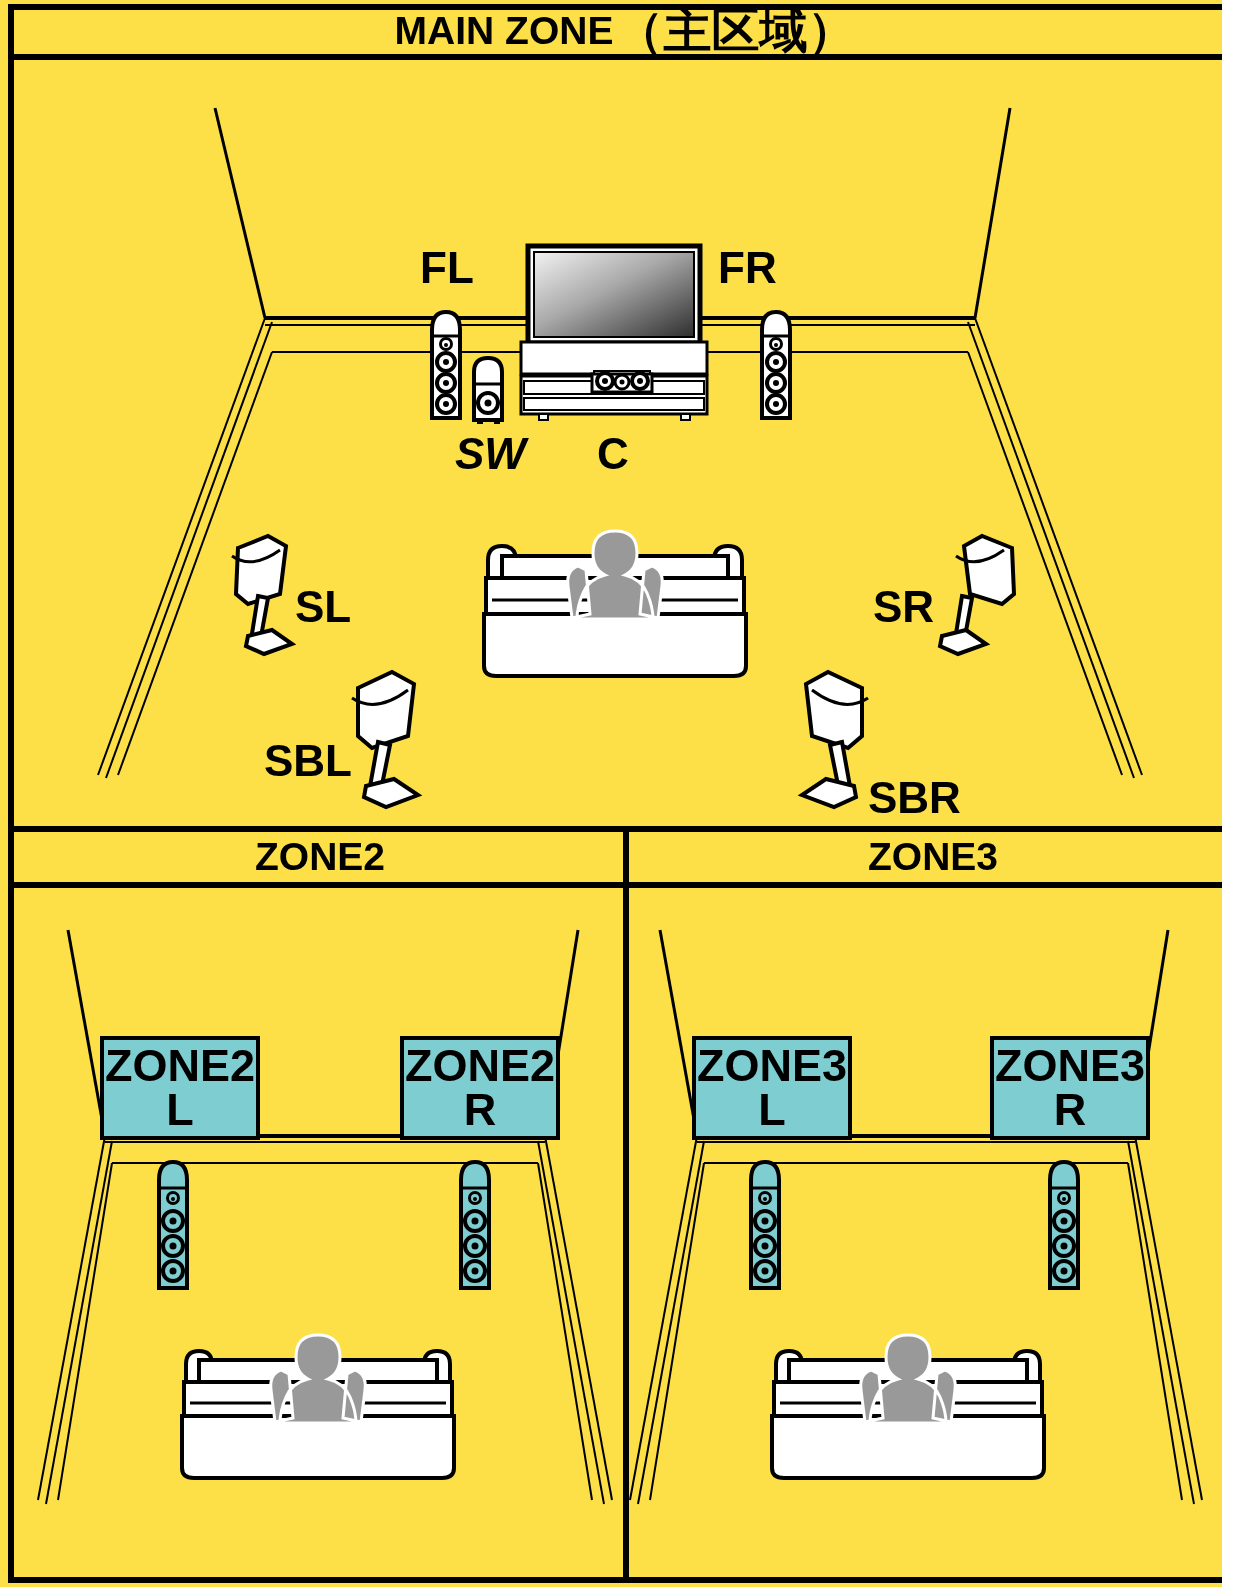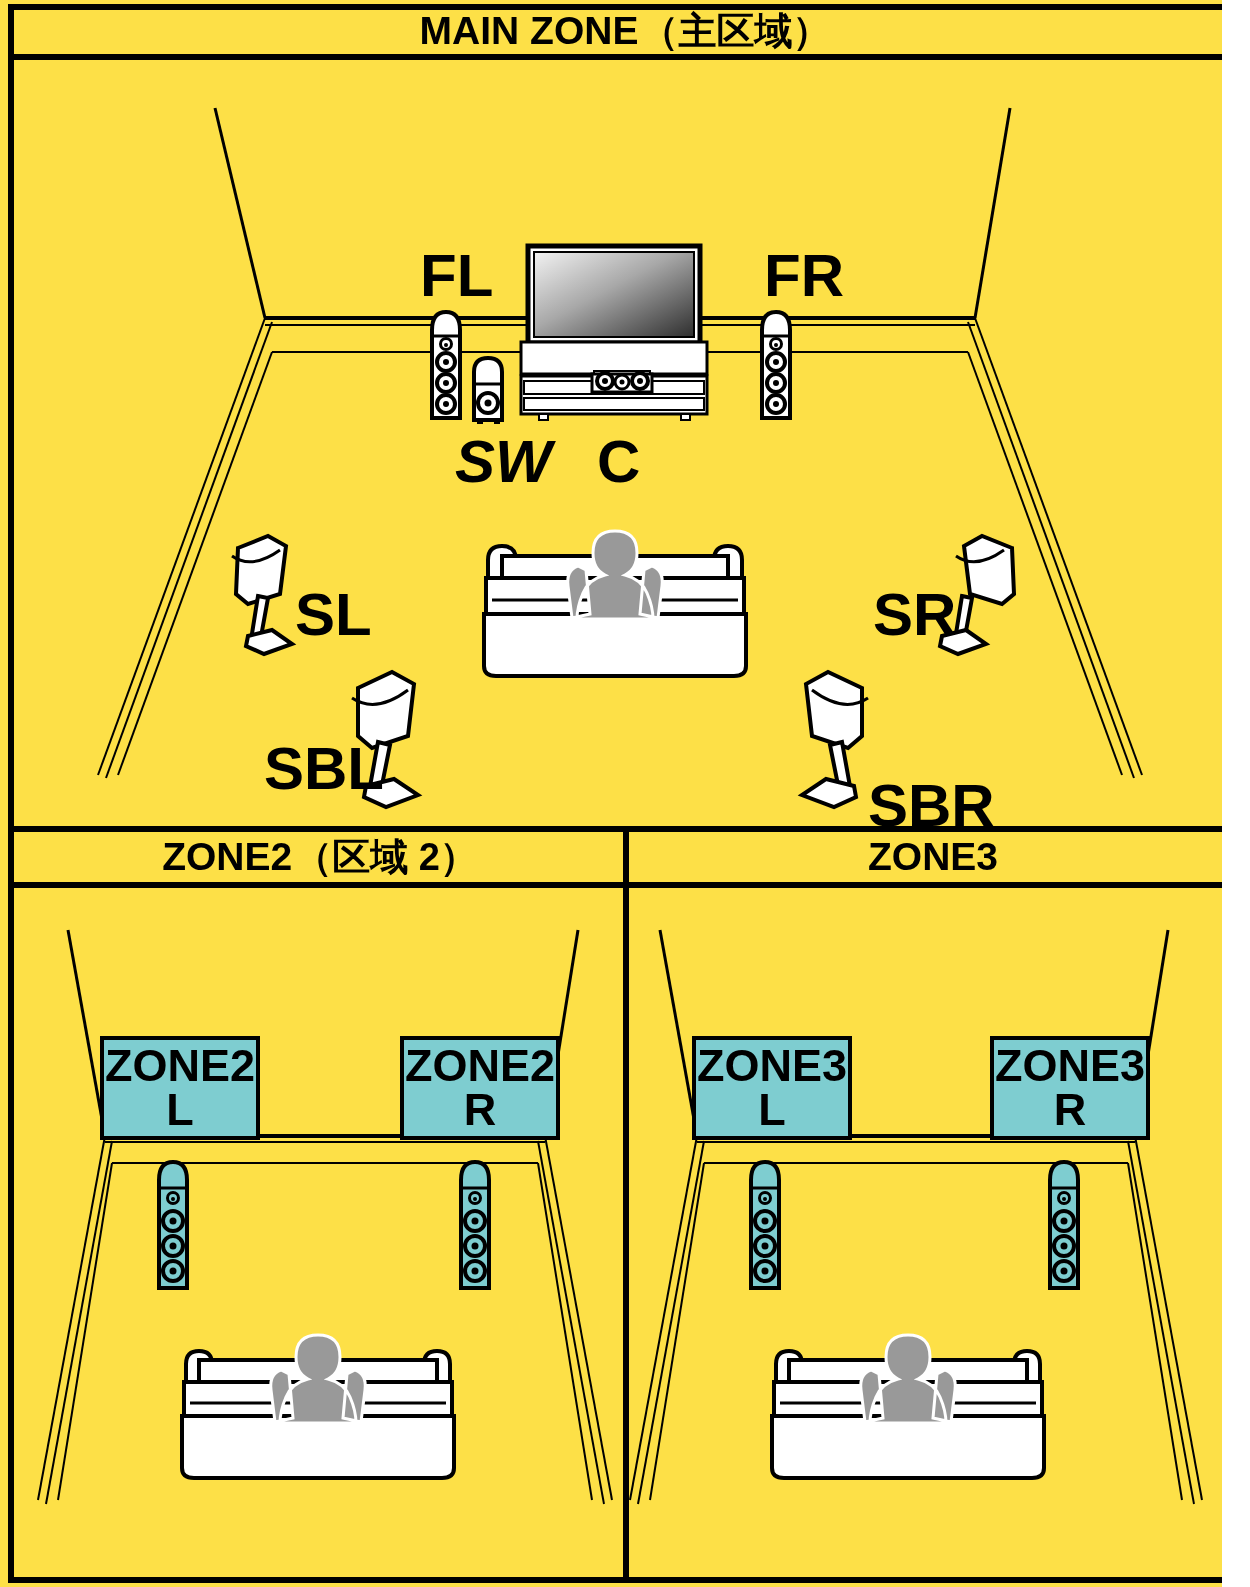--- a/index.html
+++ b/index.html
@@ -6,28 +6,28 @@
   body{font-family:"Liberation Sans","DejaVu Sans",sans-serif;}
   #page{position:relative;width:1222px;height:1587px;background:#fde047;overflow:hidden;}
 
   
   .frame{position:absolute;box-sizing:border-box;border:6px solid #000;}
 
   
   .hdr{position:absolute;box-sizing:border-box;display:flex;align-items:center;
        justify-content:center;font-weight:bold;color:#000;letter-spacing:0px;}
   .hdr .en{font-size:39px;font-weight:bold;}
-  .hdr .cn{font-size:38px;font-weight:bold;margin-left:2px;}
+  .hdr .cn{font-size:48px;font-weight:bold;margin-left:2px;}
 
   .hline{position:absolute;background:#000;}
   .vline{position:absolute;background:#000;}
 
   svg{position:absolute;left:0;top:0;overflow:visible;}
 
-  .lbl{position:absolute;font-weight:bold;color:#000;font-size:60px;line-height:1;
+  .lbl{position:absolute;font-weight:bold;color:#000;font-size:44px;line-height:1;
        white-space:nowrap;}
 
   .zbox{position:absolute;box-sizing:border-box;border:4px solid #000;
         display:flex;flex-direction:column;align-items:center;justify-content:center;
         font-weight:bold;color:#000;line-height:0.97;}
   .zbox .l1{font-size:45px;}
   .zbox .l2{font-size:45px;}
 </style>
 </head>
 <body>
@@ -173,33 +173,32 @@
       <path d="M484 614 h262 v52 q0 10 -12 10 h-238 q-12 0 -12 -10 z" fill="#fff" stroke="#000" stroke-width="4"></path>
     </g>
     <g>
       <path d="M593 553 q0 -22 22 -22 q22 0 22 22 q0 16 -12 22 q16 4 22 18 q6 14 6 26 h-76 q0 -12 6 -26 q6 -14 22 -18 q-12 -6 -12 -22 z
                M578 566 q-12 4 -10 20 l4 32 l18 -4 l-4 -44 z
                M652 566 q12 4 10 20 l-4 32 l-18 -4 l4 -44 z" fill="#999999" stroke="#fff" stroke-width="3"></path>
     </g>
   </svg>
 
   <div class="lbl" style="left:420px;top:246px;">FL</div>
-  <div class="lbl" style="left:764px;top:246px;">FR</div>
+  <div class="lbl" style="left:718px;top:246px;">FR</div>
   <div class="lbl" style="left:455px;top:432px;font-style:italic;">SW</div>
   <div class="lbl" style="left:597px;top:432px;">C</div>
   <div class="lbl" style="left:295px;top:585px;text-align:center;">SL</div>
   <div class="lbl" style="left:873px;top:585px;text-align:center;">SR</div>
   <div class="lbl" style="left:264px;top:739px;">SBL</div>
   <div class="lbl" style="left:868px;top:776px;">SBR</div>
 
   <div class="hline" style="left:14px;top:826px;width:1222px;height:6px;"></div>
 
   <div class="hdr" style="left:14px;top:832px;width:612px;height:50px;">
     <span class="en">ZONE2</span>
-    <span class="cn">（区域 2）</span>
   </div>
   <div class="hdr" style="left:630px;top:832px;width:606px;height:50px;">
     <span class="en">ZONE3</span>
   </div>
 
   <div class="hline" style="left:14px;top:882px;width:1222px;height:6px;"></div>
   <div class="vline" style="left:623px;top:832px;width:6px;height:751px;"></div>
 
   <svg width="1250" height="1587">
     <g fill="none" stroke="#000" stroke-width="3">

